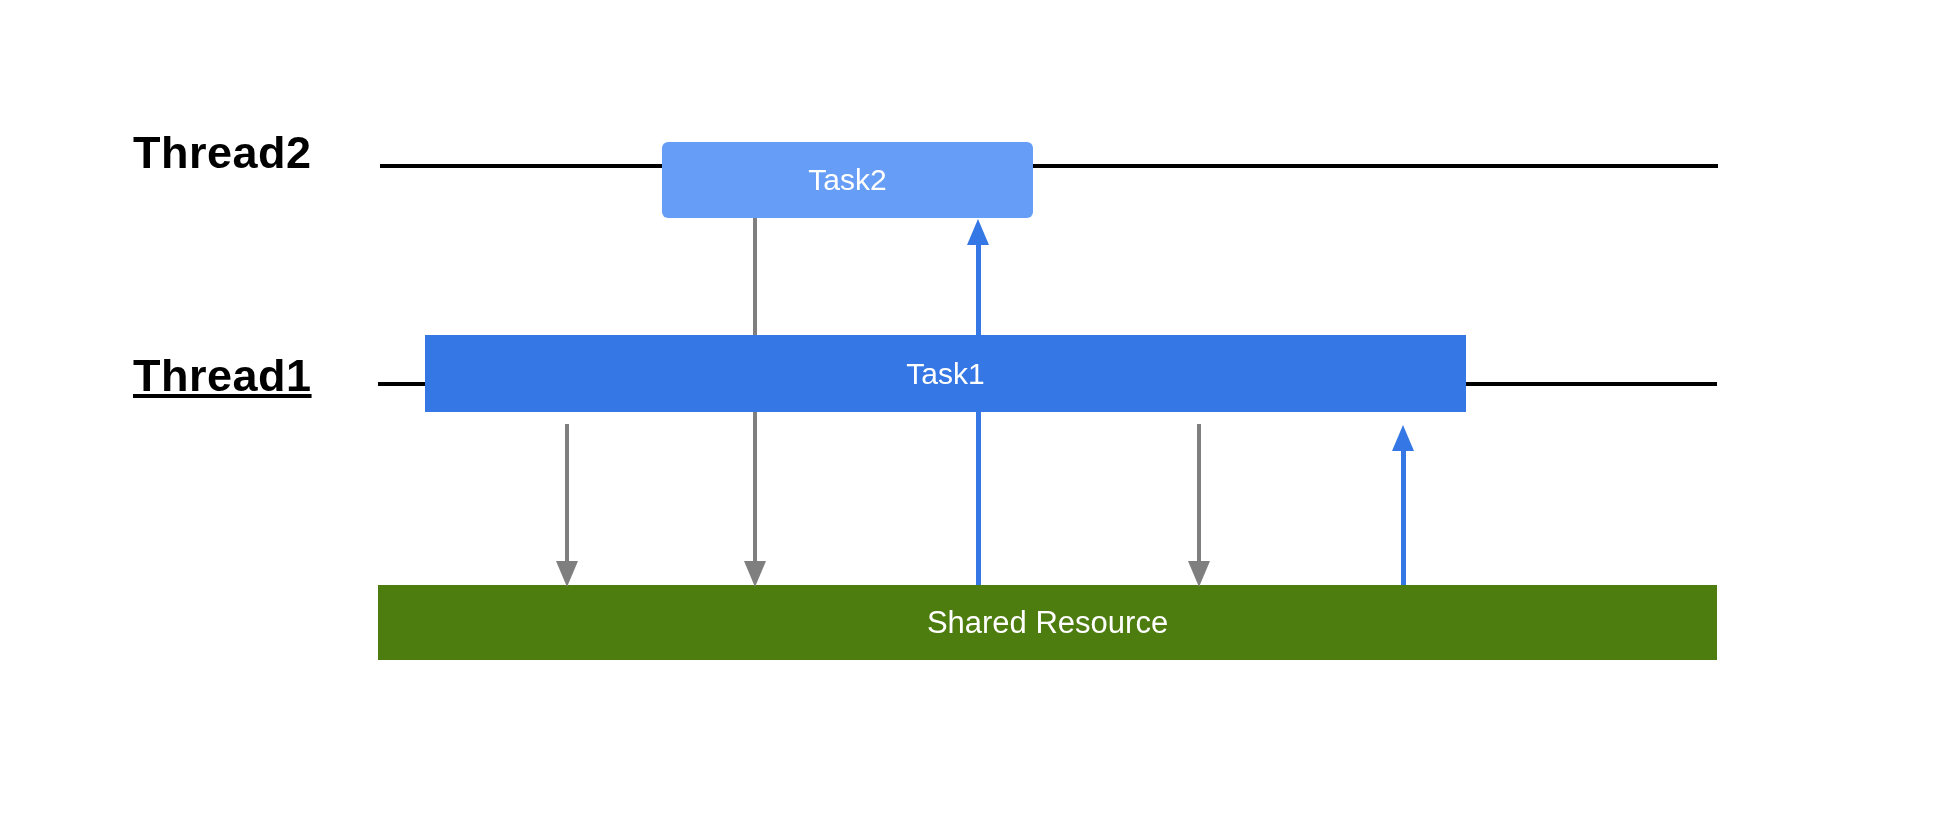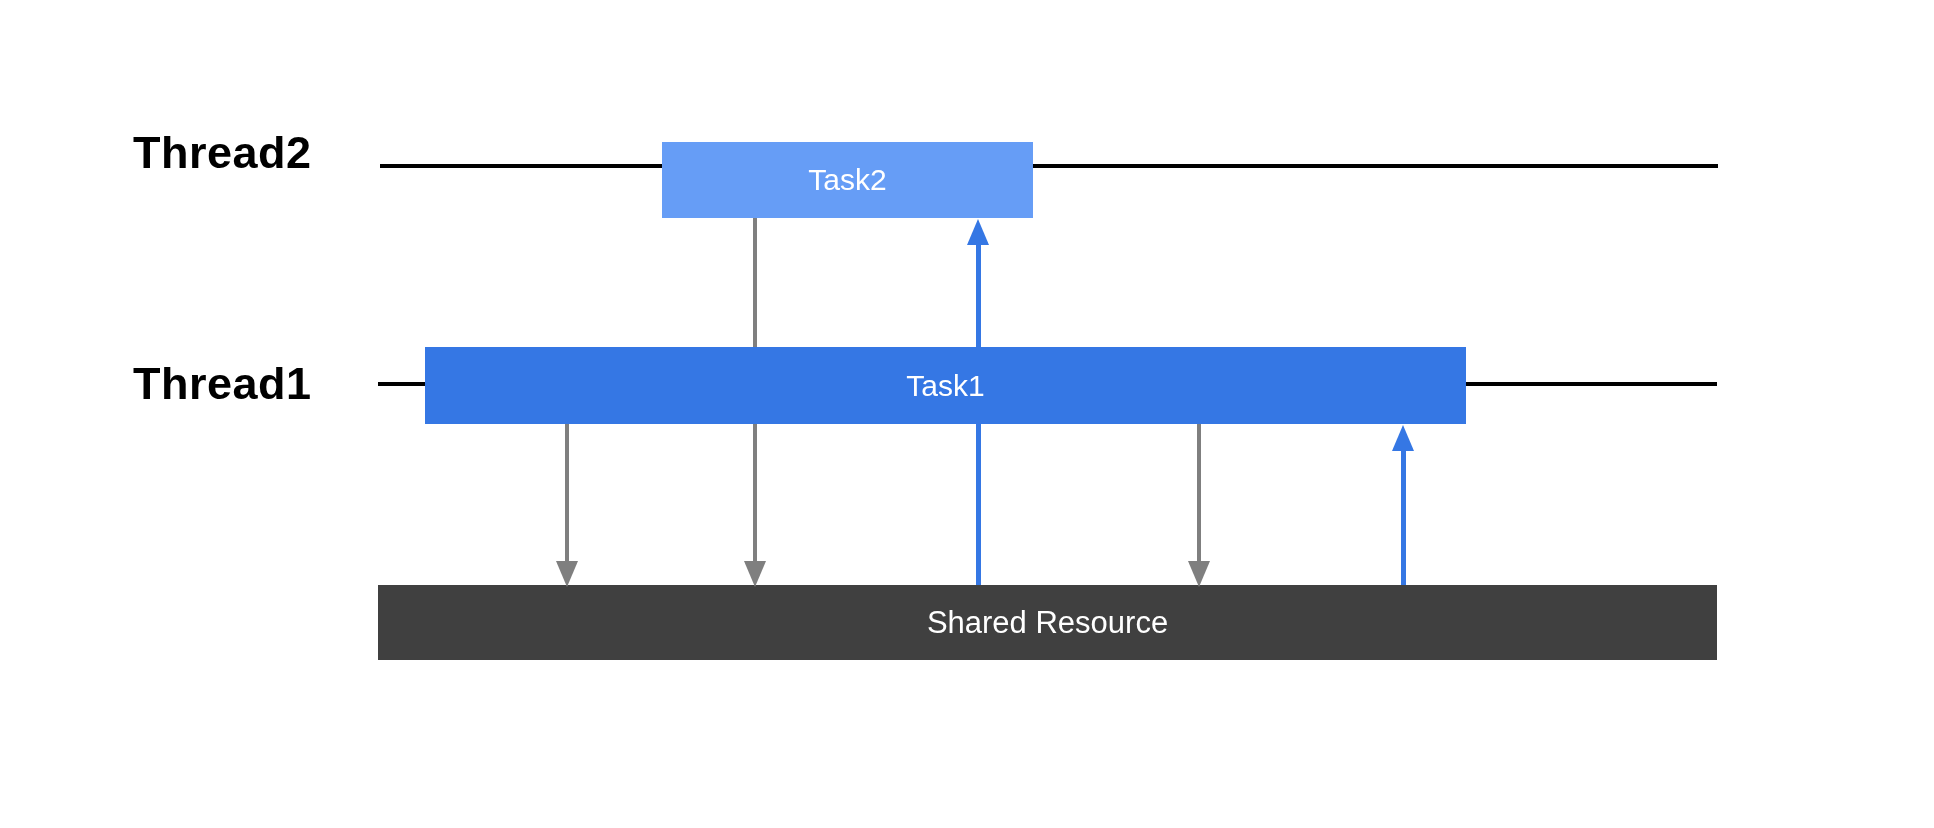--- a/index.html
+++ b/index.html
@@ -21,21 +21,21 @@
     position: absolute;
     left: 133px;
     color: #000000;
     font-size: 45px;
     font-weight: 600;
     line-height: 46px;
     letter-spacing: 0.5px;
     white-space: nowrap;
   }
   .lane-label.thread2 { top: 130px; }
-  .lane-label.thread1 { top: 361px; }
+  .lane-label.thread1 { top: 353px; text-decoration: underline; }
 
   
   .thread-line {
     position: absolute;
     height: 4px;
     background: #000000;
     z-index: 1;
   }
   .thread-line.t2 { left: 380px; top: 164px; width: 1338px; }
   .thread-line.t1 { left: 378px; top: 382px; width: 1339px; }
@@ -47,31 +47,32 @@
     align-items: center;
     justify-content: center;
     color: #ffffff;
     font-size: 30px;
     font-weight: 400;
     z-index: 3;
   }
   .task-box.task2 {
     left: 662px; top: 142px; width: 371px; height: 76px;
     background: #669DF6;
+    border-radius: 6px;
   }
   .task-box.task1 {
-    left: 425px; top: 347px; width: 1041px; height: 77px;
+    left: 425px; top: 335px; width: 1041px; height: 77px;
     background: #3577E4;
   }
 
   
   .resource-box {
     position: absolute;
     left: 378px; top: 585px; width: 1339px; height: 75px;
-    background: #404040;
+    background: #4d7c0f;
     display: flex;
     align-items: center;
     justify-content: center;
     color: #ffffff;
     font-size: 31px;
     font-weight: 400;
     z-index: 1;
   }
 
   

